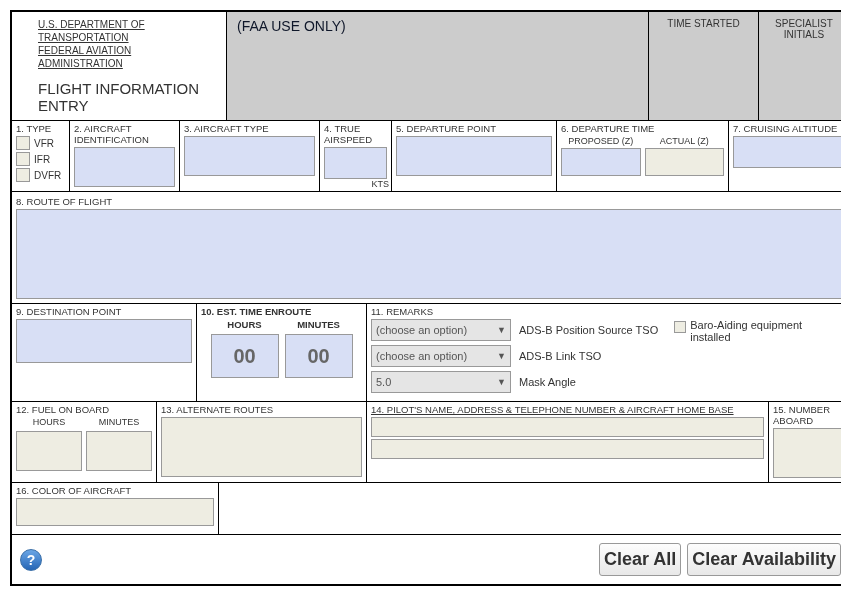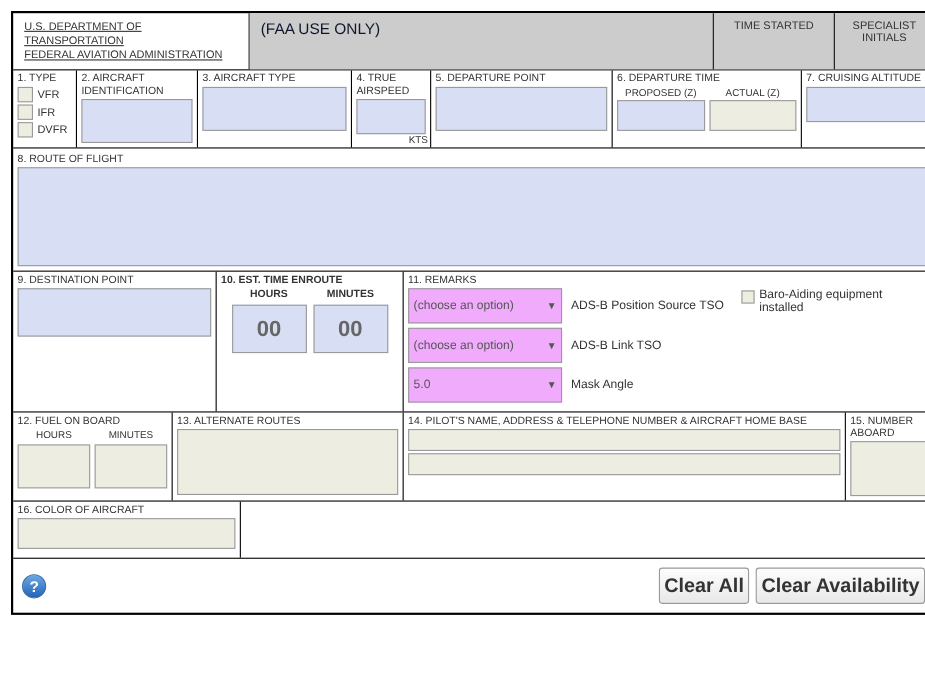--- a/index.html
+++ b/index.html
@@ -1,19 +1,19 @@
 <!DOCTYPE html>
 <html><head>
 <meta charset="utf-8">
 <style>
 * { box-sizing: border-box; margin: 0; padding: 0; }
 body { font-family: Arial, sans-serif; font-size: 11px; color: #333; background: #fff; padding: 10px; }
 .form-container { width: 841px; border: 2px solid #000; }
 .header-row { display: flex; border-bottom: 1px solid #000; }
-.header-left { width: 215px; padding: 6px 10px; border-right: 1px solid #000; }
+.header-left { width: 215px; padding: 6px 26px; border-right: 1px solid #000; }
 .header-dept { font-size: 10px; text-decoration: underline; line-height: 1.3; }
 .header-title { font-size: 15px; margin-top: 10px; }
 .header-faa { flex: 1; background: #ccc; padding: 6px 10px; border-right: 1px solid #000; font-size: 14px; color: #0f172a; }
 .header-time { width: 110px; background: #ccc; padding: 6px; text-align: center; font-size: 10px; border-right: 1px solid #000; }
 .header-spec { width: 90px; background: #ccc; padding: 6px; text-align: center; font-size: 10px; }
 .row { display: flex; border-bottom: 1px solid #000; }
 .cell { border-right: 1px solid #000; padding: 2px 4px 4px; position: relative; }
 .cell:last-child { border-right: none; }
 .cell-label { font-size: 9.5px; color: #333; margin-bottom: 2px; display: block; text-align: left; }
 .cell-label-center { }
@@ -36,31 +36,31 @@
 .route-cell { flex: 1; padding: 4px; }
 .route-field { background: #d8dff5; border: 1px solid #999; height: 90px; width: 100%; margin-top: 2px; }
 .cell-9 { width: 185px; }
 .cell-10 { width: 170px; font-weight: bold; }
 .cell-11 { flex: 1; }
 .ete-inner { display: flex; gap: 6px; margin-top: 2px; justify-content: center; }
 .ete-sub { width: 68px; text-align: center; }
 .ete-sub-label { font-size: 9.5px; margin-bottom: 4px; }
 .ete-box { background: #d8dff5; border: 1px solid #999; height: 44px; display: flex; align-items: center; justify-content: center; font-size: 20px; color: #666; }
 .remarks-row { display: flex; align-items: center; gap: 8px; margin-bottom: 4px; }
-.select-box { width: 140px; height: 22px; border: 1px solid #999; background: #f0abfc; font-size: 11px; padding: 15px 4px; display: flex; align-items: center; justify-content: space-between; color: #555; }
+.select-box { width: 140px; height: 22px; border: 1px solid #999; background: #e5e5e5; font-size: 11px; padding: 5px 4px; display: flex; align-items: center; justify-content: space-between; color: #555; }
 .select-arrow { font-size: 9px; color: #555; }
 .remarks-label { font-size: 11px; }
 .baro-check { display: flex; align-items: flex-start; gap: 4px; font-size: 11px; }
 .baro-box { width: 12px; height: 12px; border: 1px solid #999; background: #eeede2; margin-top: 2px; flex-shrink: 0; }
 .remarks-inner { display: flex; gap: 16px; }
 .remarks-left { flex-shrink: 0; }
 .remarks-right { flex: 1; }
 .cell-12 { width: 145px; }
 .cell-13 { width: 210px; }
-.cell-14 { flex: 1; }
+.cell-14 { flex: 1; text-decoration: underline; }
 .cell-15 { width: 80px; }
 .fuel-inner { display: flex; gap: 4px; margin-top: 2px; }
 .fuel-sub { flex: 1; text-align: center; }
 .fuel-sub-label { font-size: 9px; margin-bottom: 4px; }
 .fuel-box { background: #eeede2; border: 1px solid #999; height: 40px; }
 .alt-box { background: #eeede2; border: 1px solid #999; height: 60px; width: 100%; margin-top: 2px; }
 .pilot-box { background: #eeede2; border: 1px solid #999; height: 20px; width: 100%; margin-top: 2px; }
 .num-box { background: #eeede2; border: 1px solid #999; height: 50px; width: 100%; margin-top: 2px; }
 .cell-16 { width: 207px; border-right: 1px solid #000; }
 .color-box { background: #eeede2; border: 1px solid #999; height: 28px; width: 100%; margin-top: 2px; }
@@ -73,20 +73,21 @@
 </style>
 </head>
 <body>
 
 <div class="form-container">
 
   <div class="header-row">
     <div class="header-left">
       <div class="header-dept">U.S. DEPARTMENT OF TRANSPORTATION</div>
       <div class="header-dept">FEDERAL AVIATION ADMINISTRATION</div>
+      <div class="header-title">FLIGHT INFORMATION ENTRY</div>
     </div>
     <div class="header-faa">(FAA USE ONLY)</div>
     <div class="header-time">TIME STARTED</div>
     <div class="header-spec">SPECIALIST INITIALS</div>
   </div>
 
   <div class="row">
     <div class="cell type-cell">
       <span class="cell-label">1. TYPE</span>
       <div class="type-row">

